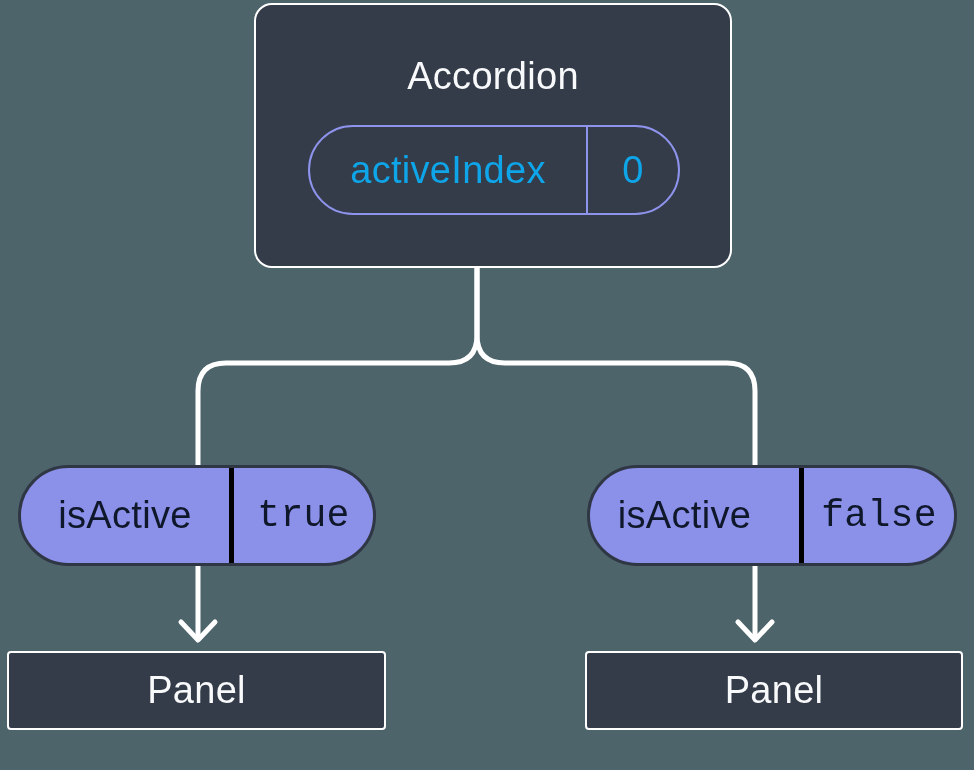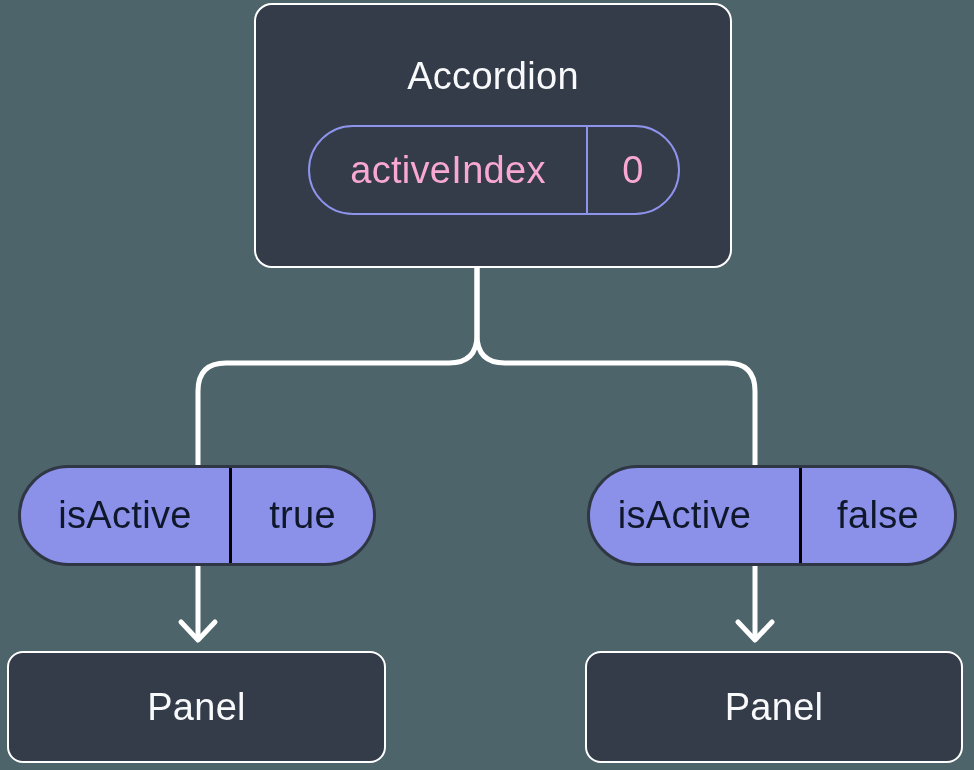--- a/index.html
+++ b/index.html
@@ -46,40 +46,40 @@
   }
   .pill .seg {
     display:flex; align-items:center; justify-content:center;
     box-sizing:border-box;
   }
   .pill .seg.name { flex:1 1 auto; }
   
   .pill.outline {
     left:52px; top:120px; width:372px; height:90px;
     border:2px solid #8e93ec;
-    color:#f9a8d4;
+    color:#0ea5e9;
     background:transparent;
   }
   .pill.outline .seg.value { width:92px; border-left:2px solid #8e93ec; }
   
   .pill.solid {
     background:#8b90e9;
     border:3px solid #2f3644;
     color:#0f172a;
     font-weight:500;
   }
-  .pill.solid .seg.value { border-left:3px solid #000000; }
+  .pill.solid .seg.value { border-left:5px solid #000000;font-family:Liberation Mono, monospace; }
   .pill.solid.left  { left:18px;  top:465px; width:358px; height:101px; }
   .pill.solid.left  .seg.value { width:144px; }
   .pill.solid.right { left:587px; top:465px; width:370px; height:101px; }
   .pill.solid.right .seg.value { width:155px;margin-left:20px; }
   
   .node.panel {
-    top:651px; height:112px;
-    border-radius:16px;
+    top:651px; height:79px;
+    border-radius:4px;
     display:flex; align-items:center; justify-content:center;
   }
   .node.panel .node-title { position:static; }
   .node.panel.left  { left:7px;   width:379px; }
   .node.panel.right { left:585px; width:378px; }
 </style>
 </head>
 <body>
 
 <div class="stage">

